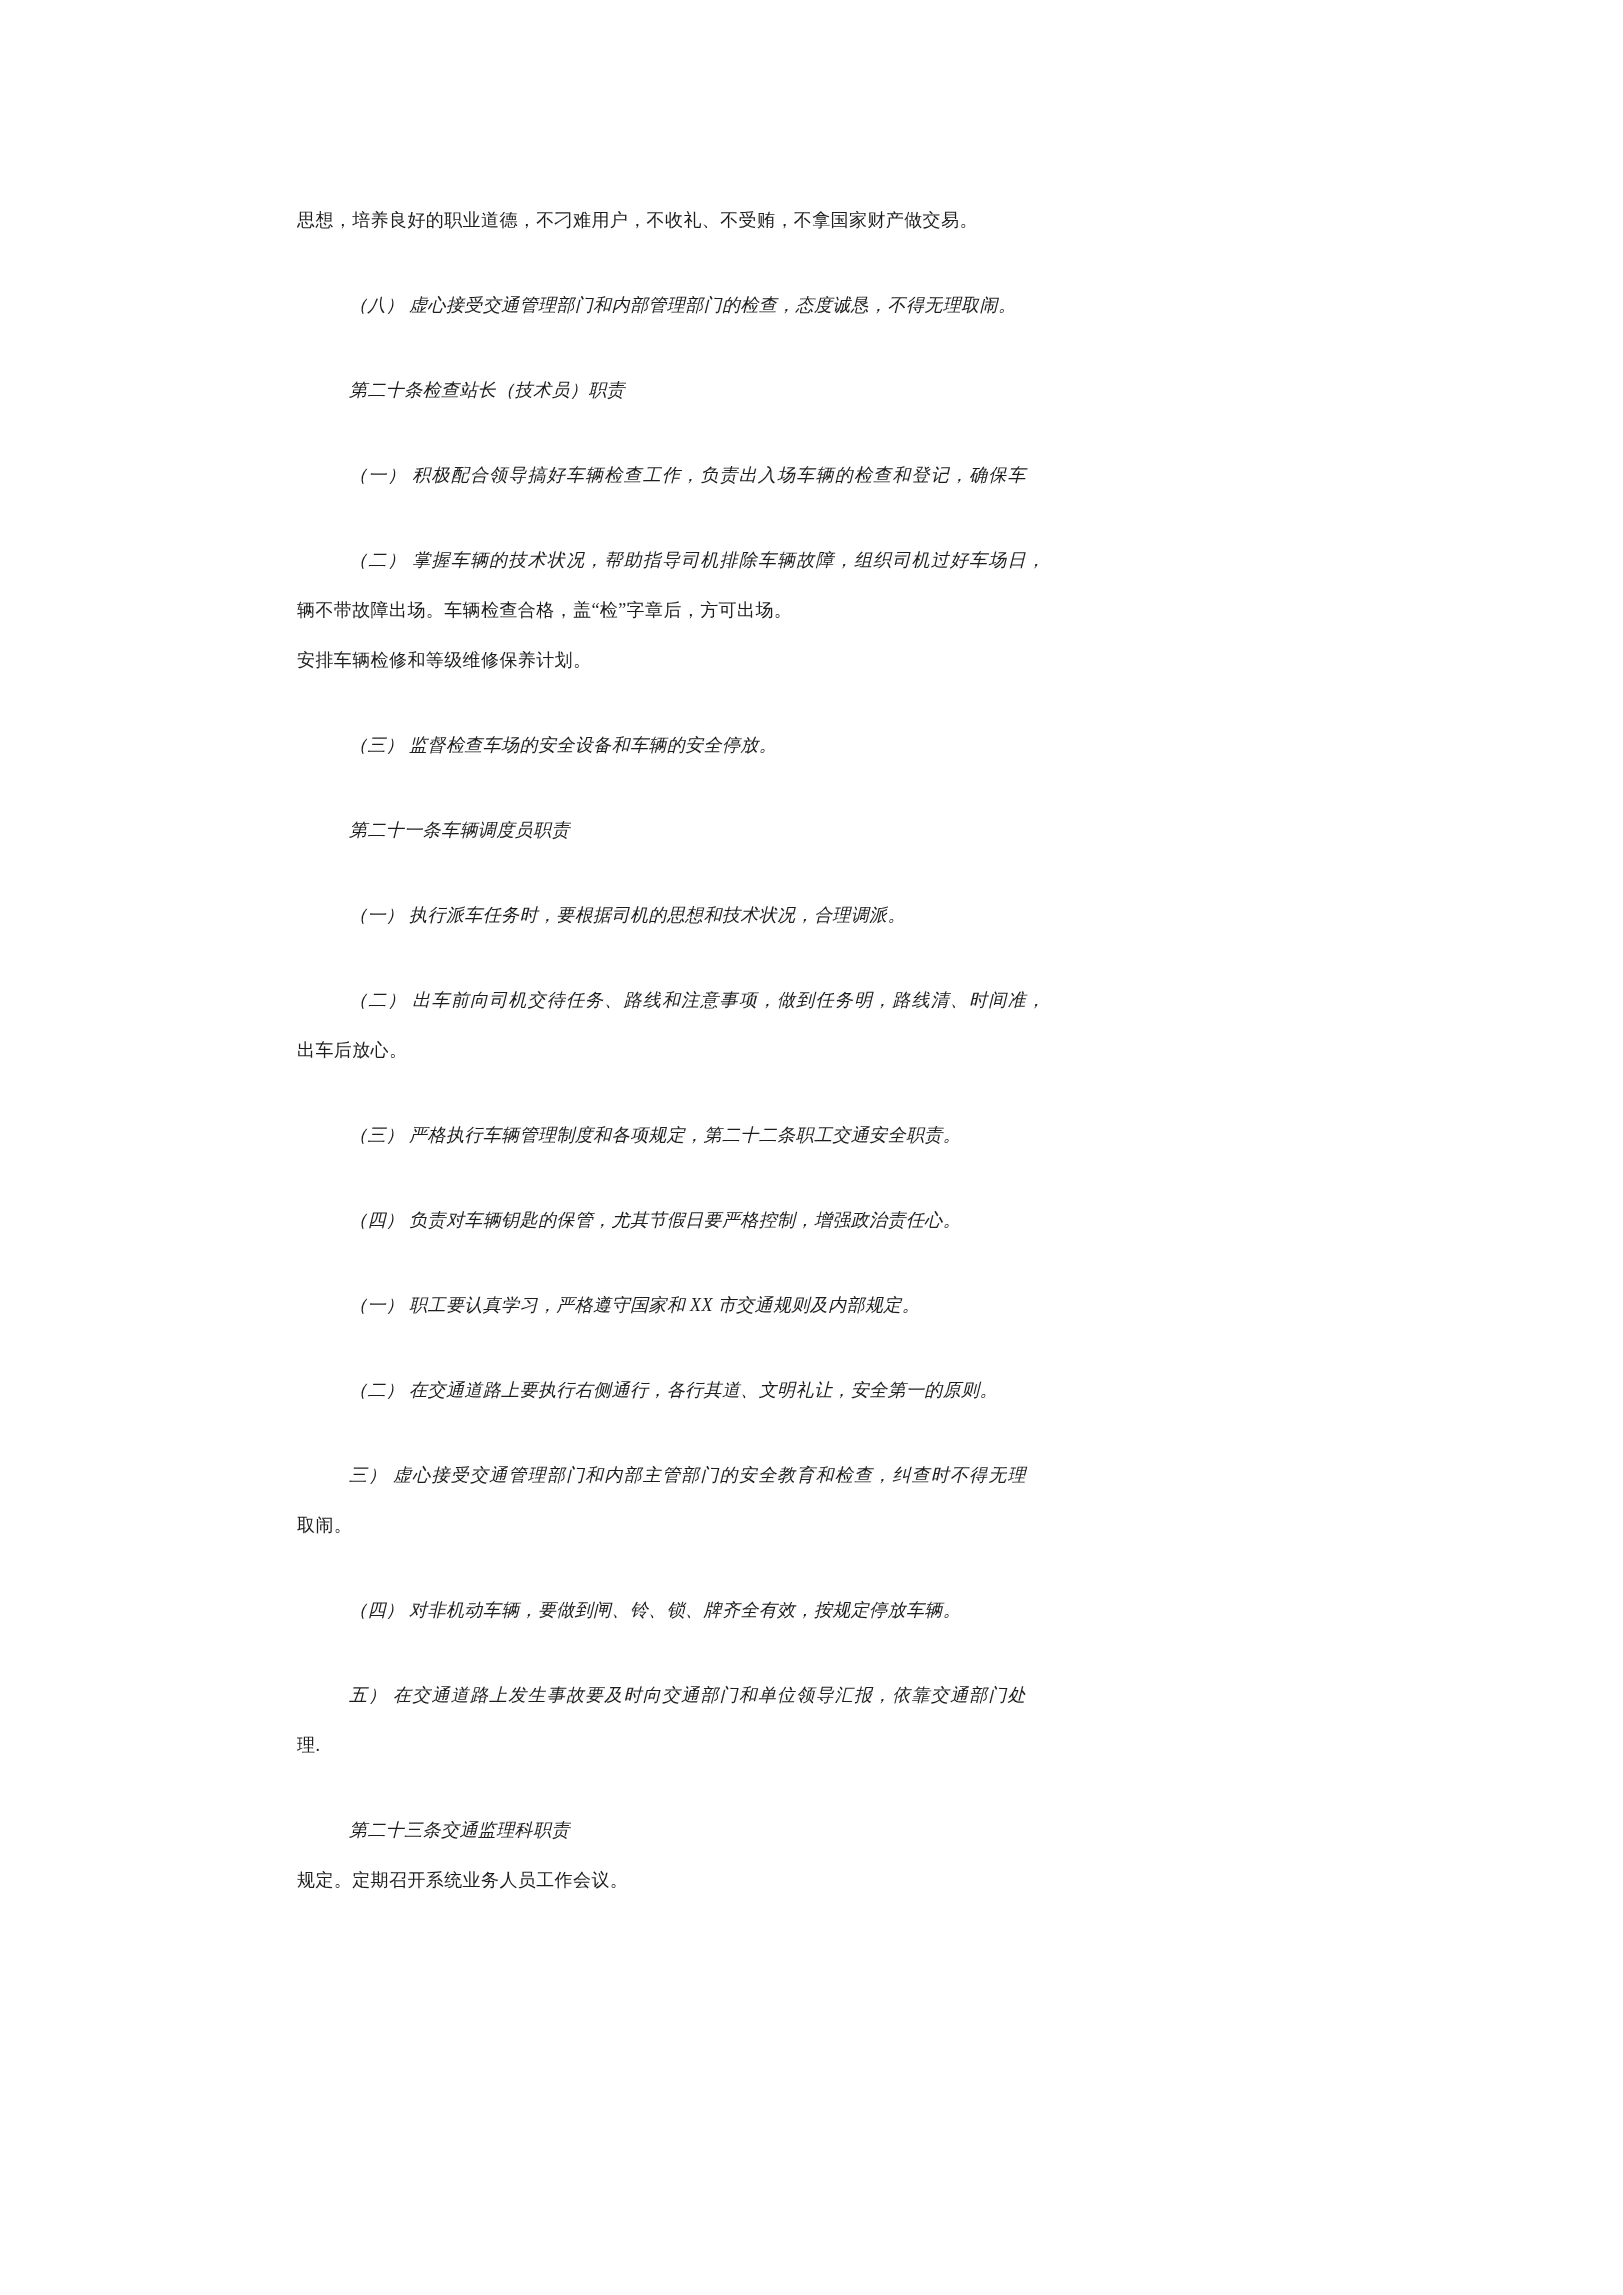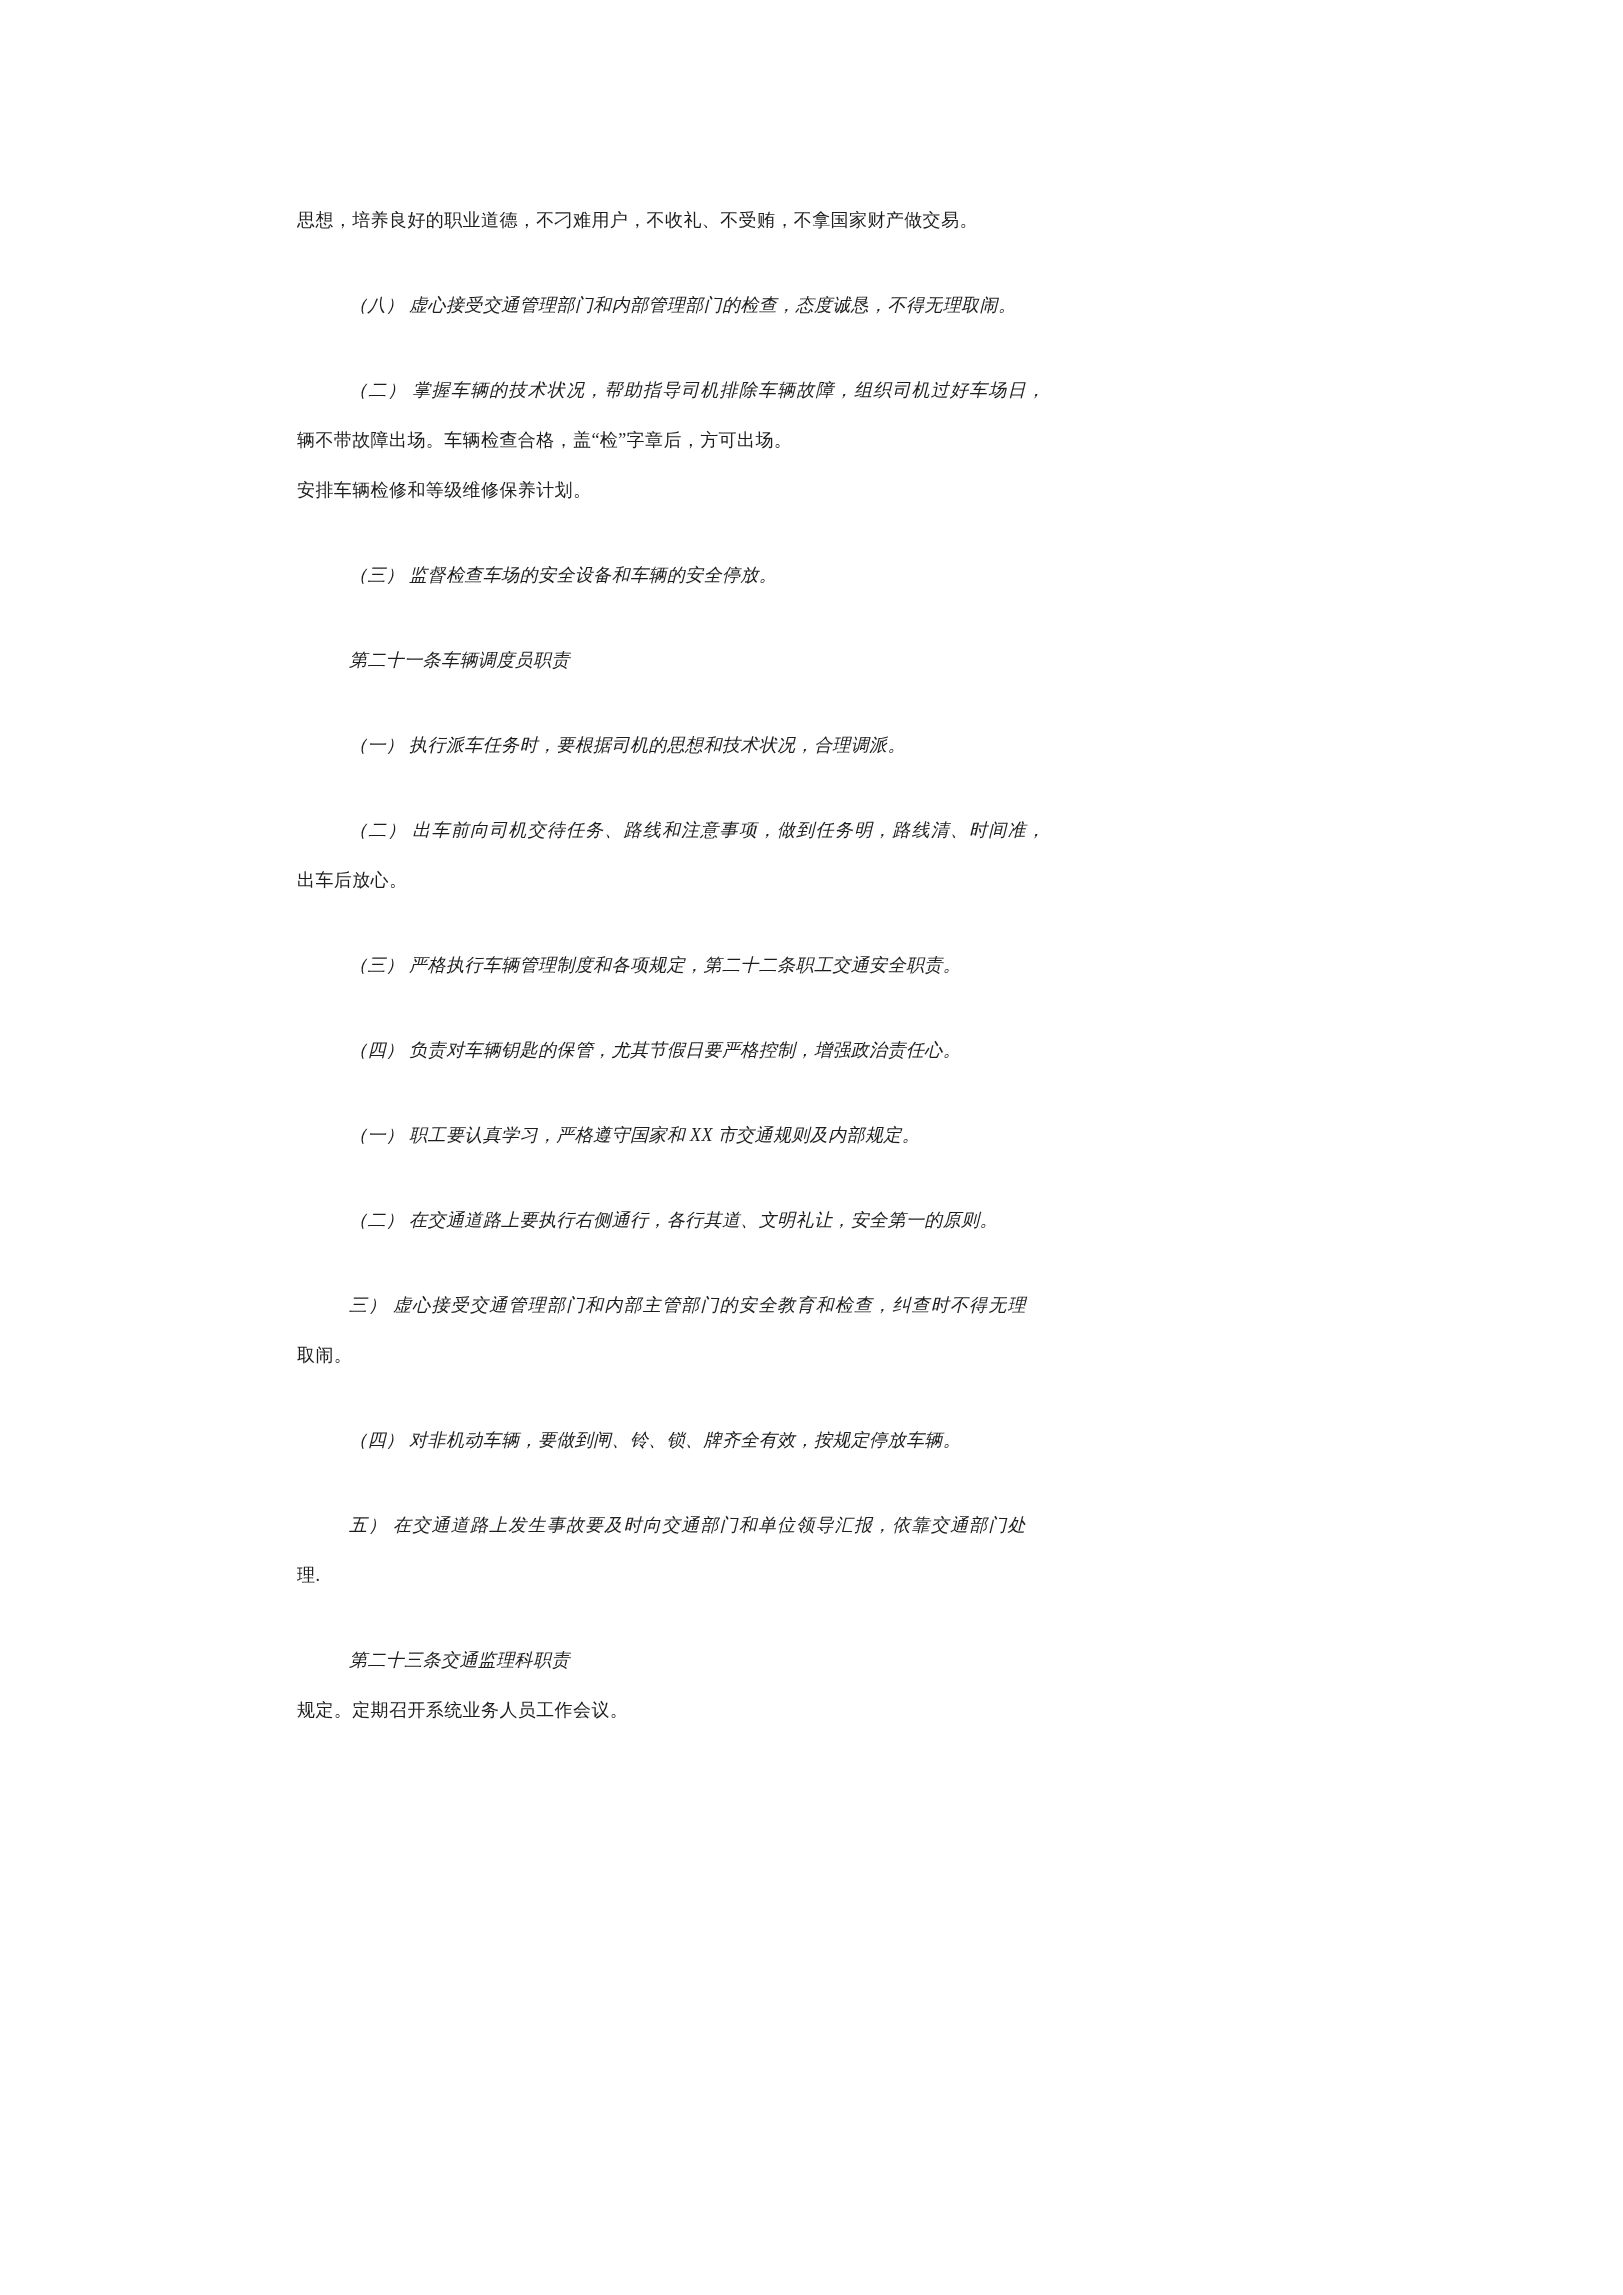--- a/index.html
+++ b/index.html
@@ -38,20 +38,22 @@
   .fill {
     letter-spacing: 1.2px;
   }
 </style>
 </head>
 <body>
 
 <div class="doc" id="doc">
     <div class="line">思想，培养良好的职业道德，不刁难用户，不收礼、不受贿，不拿国家财产做交易。</div>
     <div class="line indent para">（八） 虚心接受交通管理部门和内部管理部门的检查，态度诚恳，不得无理取闹。</div>
+    <div class="line indent para">第二十条检查站长（技术员）职责</div>
+    <div class="line indent para fill">（一） 积极配合领导搞好车辆检查工作，负责出入场车辆的检查和登记，确保车</div>
     <div class="line indent para fill">（二） 掌握车辆的技术状况，帮助指导司机排除车辆故障，组织司机过好车场日，</div>
     <div class="line">辆不带故障出场。车辆检查合格，盖“检”字章后，方可出场。</div>
     <div class="line">安排车辆检修和等级维修保养计划。</div>
     <div class="line indent para">（三） 监督检查车场的安全设备和车辆的安全停放。</div>
     <div class="line indent para">第二十一条车辆调度员职责</div>
     <div class="line indent para">（一） 执行派车任务时，要根据司机的思想和技术状况，合理调派。</div>
     <div class="line indent para fill">（二） 出车前向司机交待任务、路线和注意事项，做到任务明，路线清、时间准，</div>
     <div class="line">出车后放心。</div>
     <div class="line indent para">（三） 严格执行车辆管理制度和各项规定，第二十二条职工交通安全职责。</div>
     <div class="line indent para">（四） 负责对车辆钥匙的保管，尤其节假日要严格控制，增强政治责任心。</div>

